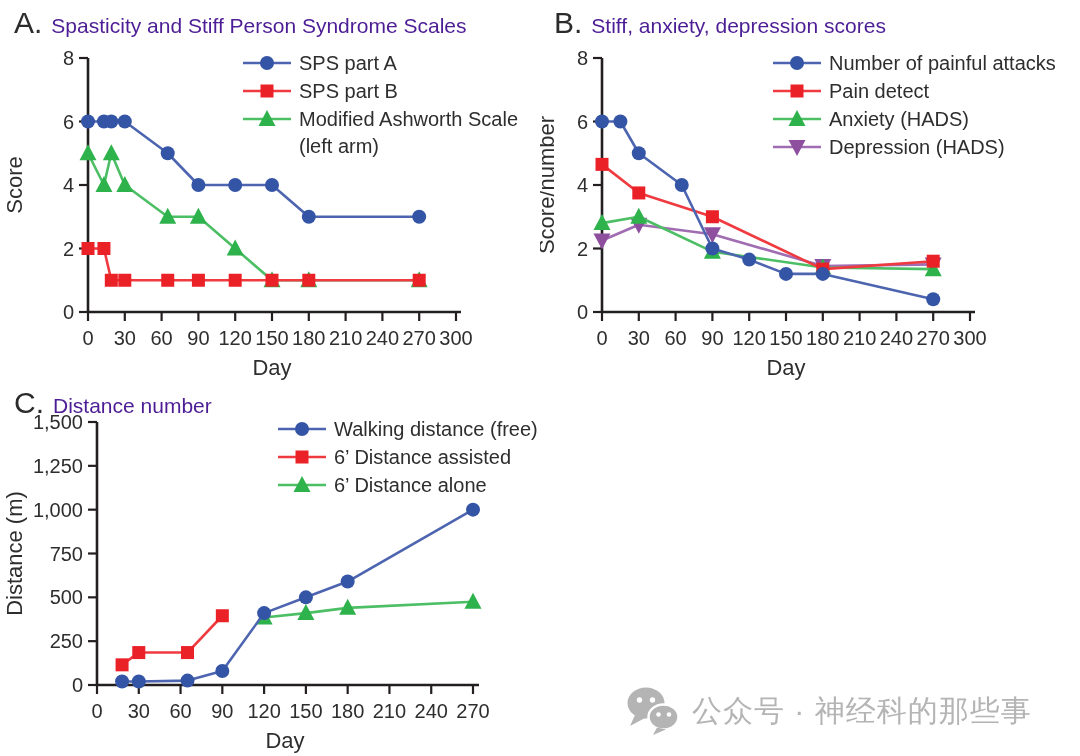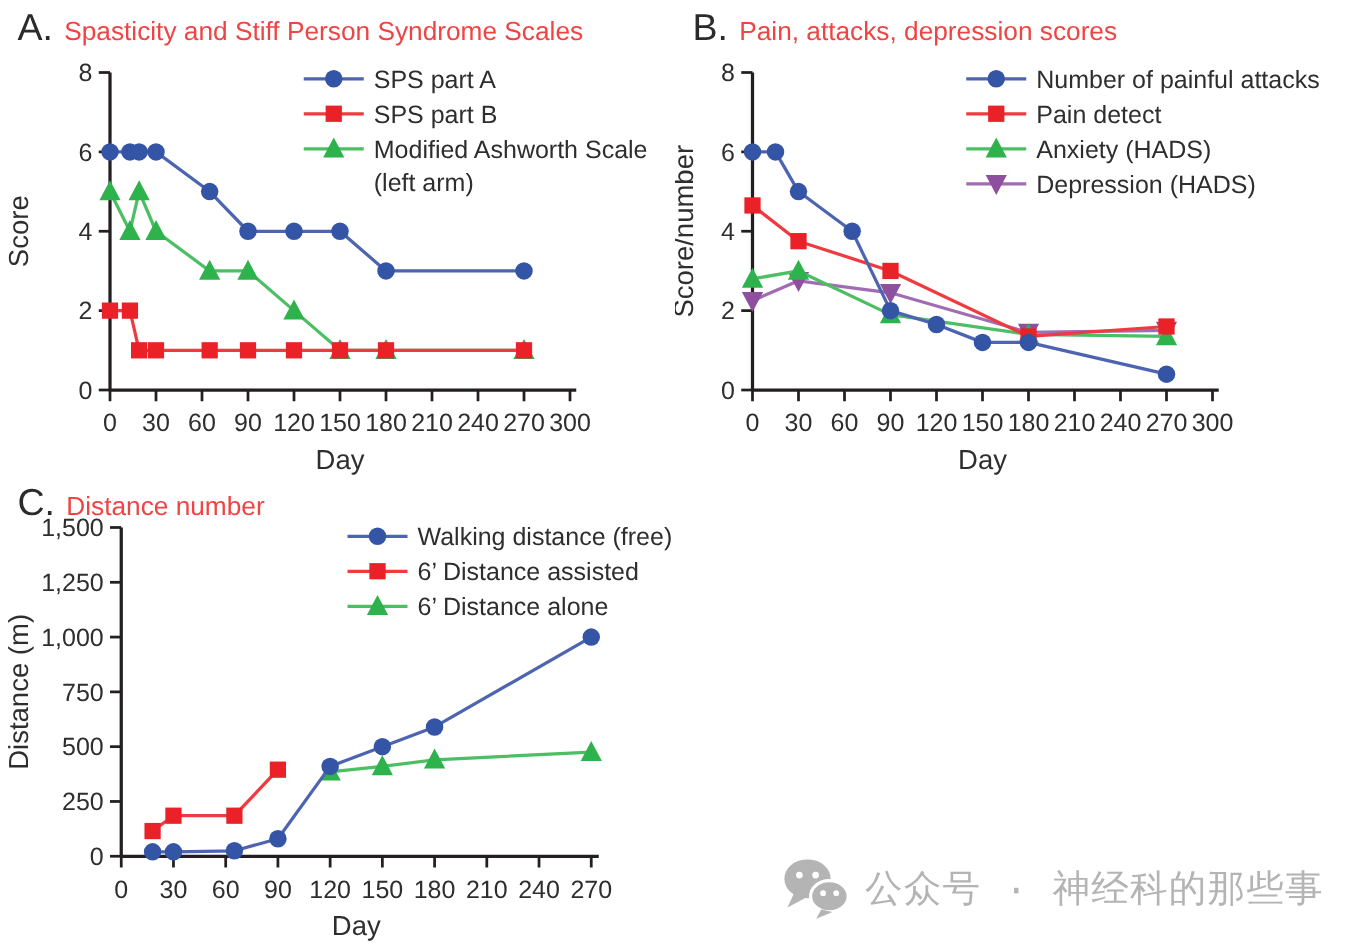--- a/index.html
+++ b/index.html
@@ -6,26 +6,26 @@
   body{width:1080px;height:756px;position:relative;overflow:hidden;
        font-family:"Liberation Sans","DejaVu Sans",sans-serif;}
   .figure{position:absolute;inset:0;background:#fff;}
   .panel{position:absolute;}
   #panel-a{left:0;top:0;width:530px;height:380px;}
   #panel-b{left:540px;top:0;width:540px;height:380px;}
   #panel-c{left:0;top:380px;width:540px;height:376px;}
   .panel-header{position:absolute;left:14px;top:6px;display:flex;align-items:baseline;gap:9px;
                 color:#2b2b2b;white-space:nowrap;z-index:2;}
   .panel-letter{font-size:30px;line-height:1.1;color:#2b2b2b;}
-  .panel-title{font-size:21px;color:#ef4444;}
+  .panel-title{font-size:21px;color:#4c1d95;}
   .chart-svg{position:absolute;left:0;top:0;}
   .watermark{position:absolute;left:626px;top:686px;display:flex;align-items:center;gap:12px;
              color:#b4b4b4;}
   .watermark-text{font-size:30px;letter-spacing:1px;
-                  font-family:Liberation Mono, monospace;}
+                  font-family:Liberation Sans, sans-serif;}
 </style>
 </head>
 <body>
 
 <div class="figure">
 
   <section class="panel" id="panel-a">
     <div class="panel-header">
       <span class="panel-letter">A.</span>
       <span class="panel-title">Spasticity and Stiff Person Syndrome Scales</span>
@@ -123,21 +123,21 @@
             <text x="299" y="126" fill="#2e2e2e" font-size="20" text-anchor="start" font-family="&quot;Liberation Sans&quot;,&quot;DejaVu Sans&quot;,sans-serif">Modified Ashworth Scale</text>
             <text x="299" y="153" fill="#2e2e2e" font-size="20" text-anchor="start" font-family="&quot;Liberation Sans&quot;,&quot;DejaVu Sans&quot;,sans-serif">(left arm)</text>
           </g>
         </g>
       </svg>
   </section>
 
   <section class="panel" id="panel-b">
     <div class="panel-header">
       <span class="panel-letter">B.</span>
-      <span class="panel-title">Pain, attacks, depression scores</span>
+      <span class="panel-title">Stiff, anxiety, depression scores</span>
     </div>
     <svg class="chart-svg" width="540" height="380">
         <line x1="62" y1="58" x2="62" y2="312" stroke="#231f20" stroke-width="2.6"></line>
         <line x1="62" y1="312" x2="435" y2="312" stroke="#231f20" stroke-width="2.6"></line>
         <line x1="53" y1="312" x2="62" y2="312" stroke="#231f20" stroke-width="2.2"></line>
         <text x="48" y="319" fill="#2e2e2e" font-size="20" text-anchor="end" font-family="&quot;Liberation Sans&quot;,&quot;DejaVu Sans&quot;,sans-serif">0</text>
         <line x1="53" y1="248.5" x2="62" y2="248.5" stroke="#231f20" stroke-width="2.2"></line>
         <text x="48" y="255.5" fill="#2e2e2e" font-size="20" text-anchor="end" font-family="&quot;Liberation Sans&quot;,&quot;DejaVu Sans&quot;,sans-serif">2</text>
         <line x1="53" y1="185" x2="62" y2="185" stroke="#231f20" stroke-width="2.2"></line>
         <text x="48" y="192" fill="#2e2e2e" font-size="20" text-anchor="end" font-family="&quot;Liberation Sans&quot;,&quot;DejaVu Sans&quot;,sans-serif">4</text>

